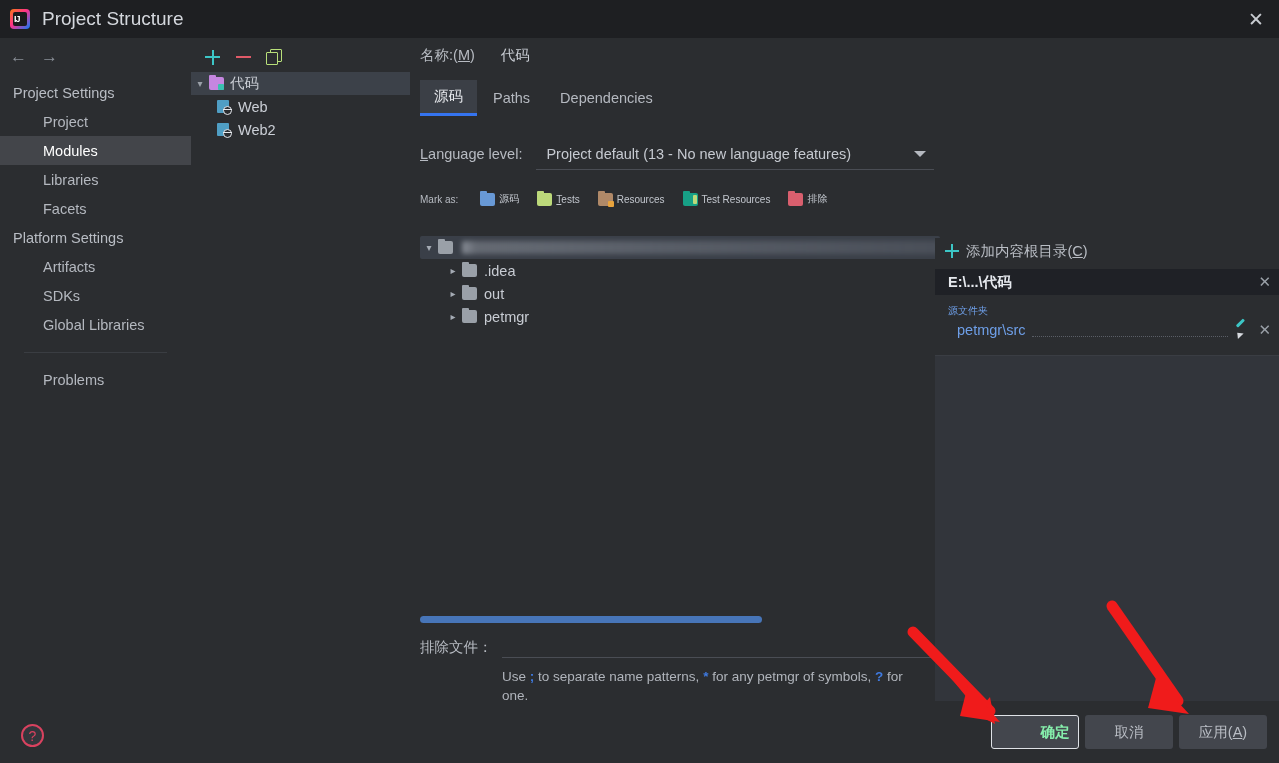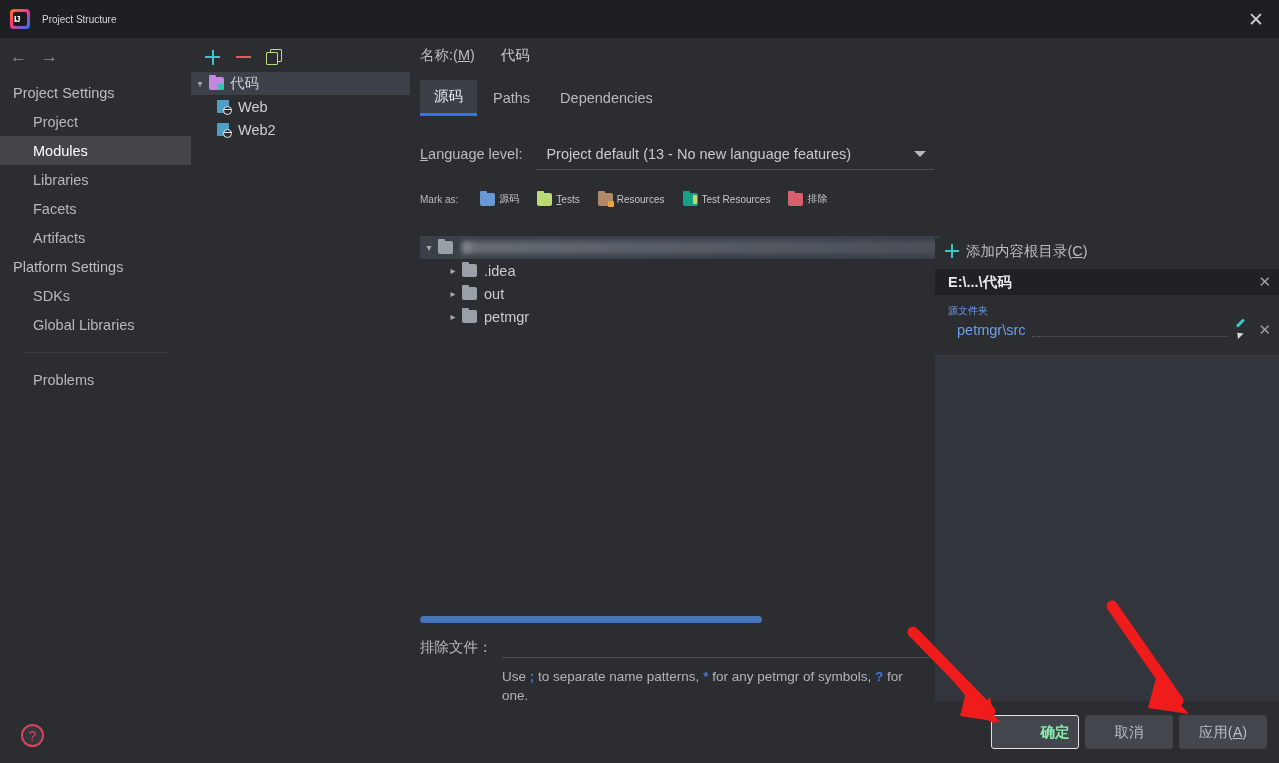--- a/index.html
+++ b/index.html
@@ -22,38 +22,38 @@
   .tb-icon .sq {
     position: absolute; inset: 0; border-radius: 4px;
     background: linear-gradient(135deg,#f97a12 0%,#ff318c 45%,#087cfa 100%);
   }
   .tb-icon .inner {
     position: absolute; left: 3px; top: 3px; width: 14px; height: 14px;
     background: #1b1b1d; border-radius: 2px;
   }
   .tb-icon .ij { position:absolute; left:4px; top:4px; font-size:9px; color:#fff; font-weight:bold; line-height:12px;
     font-family:"Liberation Sans", sans-serif; letter-spacing:-1px;}
-  .tb-title { margin-left: 12px; font-size: 10px; color: #d4d7dd; text-align: right; }
+  .tb-title { margin-left: 12px; font-size: 19px; color: #d4d7dd; text-align: right; }
   .tb-close {
     position: absolute; right: 0; top: 0; width: 46px; height: 38px;
     display: flex; align-items: center; justify-content: center;
     font-size: 19px; color: #c9ccd2; font-weight: 300; cursor: default;
   }
 
   
   .sidebar { position: absolute; left: 0; top: 38px; width: 191px; height: 725px; background: #2b2d30; }
   .navbtns { display: flex; align-items: center; height: 36px; padding-left: 10px; gap: 14px; }
   .navarrow { font-size: 17px; color: #8b9098; line-height: 1; }
   .side-list { margin-top: 4px; }
   .side-item {
     height: 29px; display: flex; align-items: center;
     font-size: 14.5px; color: #b4b8bf;
   }
   .side-item.group { padding-left: 13px; color: #b9bdc4; }
-  .side-item.child { padding-left: 33px; }
+  .side-item.child { padding-left: 43px; }
   .side-item.selected { background: #43454a; color: #ffffff; }
   .side-sep { height: 1px; background: #3a3d42; margin: 13px 24px 12px 24px; }
 
   
   .modpane { position: absolute; left: 191px; top: 38px; width: 219px; height: 725px; background: #2b2d30; }
   .modtoolbar { height: 30px; display: flex; align-items: center; gap: 14px; padding-left: 13px; padding-top: 8px; }
   .ticon { width: 17px; height: 17px; position: relative; }
   .plus-h, .plus-v { position: absolute; background: #3cc6c6; }
   .plus-h { left: 1px; top: 7.5px; width: 15px; height: 2px; }
   .plus-v { left: 7.5px; top: 1px; width: 2px; height: 15px; }
@@ -200,22 +200,22 @@
     <div class="navbtns">
       <span class="navarrow">←</span>
       <span class="navarrow">→</span>
     </div>
     <div class="side-list">
       <div class="side-item group">Project Settings</div>
       <div class="side-item child">Project</div>
       <div class="side-item child selected">Modules</div>
       <div class="side-item child">Libraries</div>
       <div class="side-item child">Facets</div>
+      <div class="side-item group">Platform Settings</div>
       <div class="side-item child">Artifacts</div>
-      <div class="side-item group">Platform Settings</div>
       <div class="side-item child">SDKs</div>
       <div class="side-item child">Global Libraries</div>
       <div class="side-sep"></div>
       <div class="side-item child">Problems</div>
     </div>
   </div>
 
   <div class="modpane">
     <div class="modtoolbar">
       <div class="ticon">

